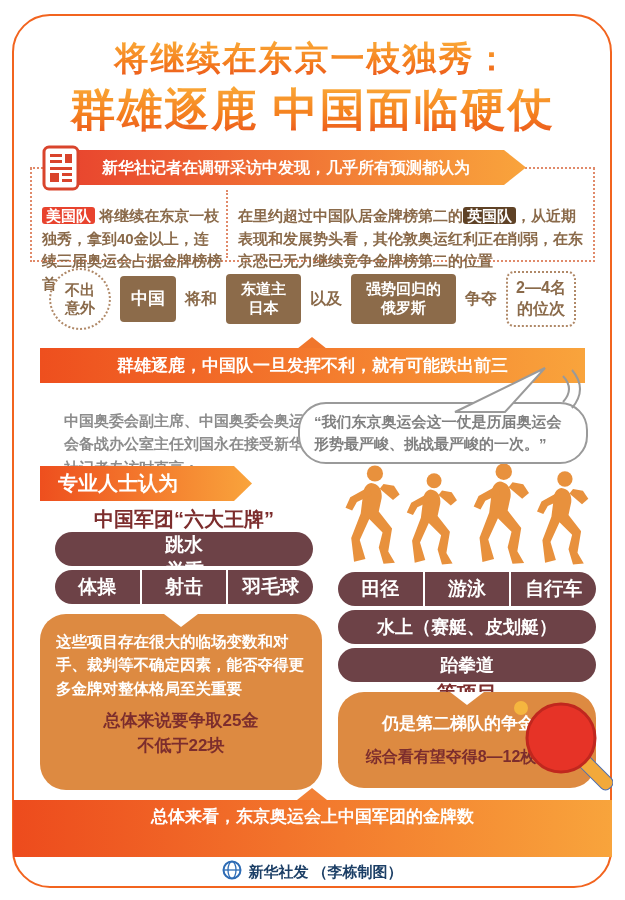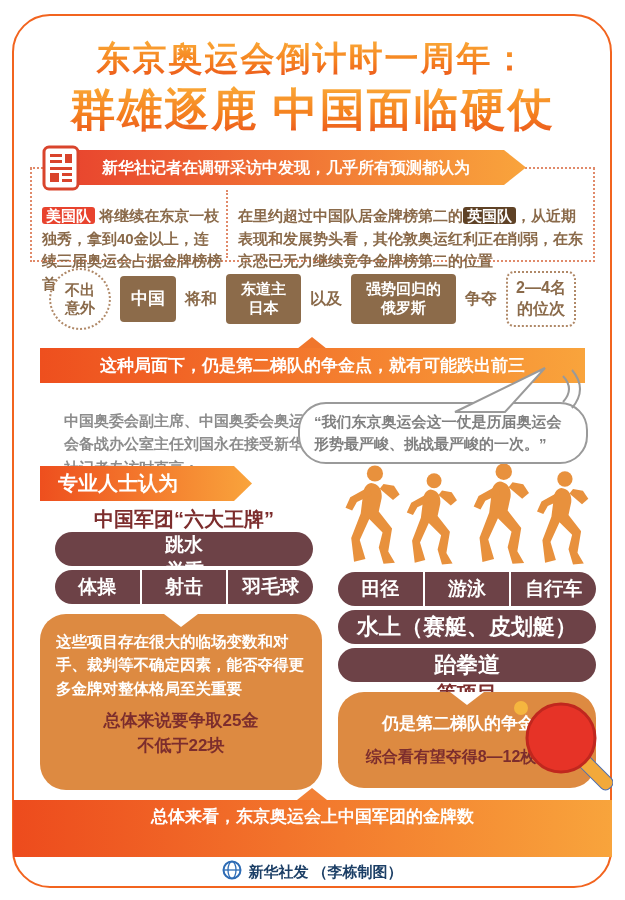--- a/index.html
+++ b/index.html
@@ -67,21 +67,21 @@
     color:#fff;font-size:20px;font-weight:bold;line-height:35px;padding-left:18px;}
   
   .trump-title{position:absolute;left:55px;top:506px;width:258px;text-align:center;
     color:#7c2d2d;font-size:20px;font-weight:bold;}
   .pill-row{position:absolute;display:flex;background:#6d4247;border-radius:17px;
     color:#fff;font-weight:bold;height:34px;}
   .pill-cell{flex:1;display:flex;align-items:center;justify-content:center;
     border-left:2px solid #fff;font-size:19px;}
   .pill-cell:first-child{border-left:none;}
   .pill-single{position:absolute;display:flex;align-items:center;justify-content:center;
-    background:#6d4247;border-radius:17px;color:#fff;font-weight:bold;height:34px;font-size:22px;}
+    background:#6d4247;border-radius:17px;color:#fff;font-weight:bold;height:34px;font-size:18px;}
   .tr1{left:55px;top:532px;width:258px;flex-direction:column;}
   .tr2{left:55px;top:570px;width:258px;}
   .st1{left:338px;top:572px;width:258px;}
   .st2{left:338px;top:610px;width:258px;}
   .st3{left:338px;top:648px;width:258px;}
   .suffix{position:absolute;left:338px;top:680px;width:258px;text-align:center;
     color:#7c2d2d;font-size:20px;font-weight:bold;}
   .runners{position:absolute;left:336px;top:458px;}
   
   .speech{position:absolute;background:#dd8a41;border-radius:26px;}
@@ -108,21 +108,21 @@
   .footer{position:absolute;left:0;top:860px;width:625px;display:flex;
     align-items:center;justify-content:center;gap:6px;}
   .footer-text{color:#1c3f66;font-size:15px;font-weight:bold;}
 </style>
 </head>
 <body>
 
 <div class="poster">
   <div class="card-border"></div>
 
-  <div class="title1 grad-text">东京奥运会倒计时一周年：</div>
+  <div class="title1 grad-text">将继续在东京一枝独秀：</div>
   <div class="title2 grad-text">群雄逐鹿  中国面临硬仗</div>
 
   <div class="dotted-line"></div>
   <div class="intro-banner">新华社记者在调研采访中发现，几乎所有预测都认为</div>
   <div class="news-icon">
     <svg width="38" height="46" viewBox="0 0 38 46">
       <rect x="2" y="2" width="34" height="42" rx="5" fill="#fff" stroke="#d9442c" stroke-width="3"></rect>
       <rect x="8" y="9" width="12" height="3" fill="#d9442c"></rect>
       <rect x="23" y="9" width="7" height="9" fill="#d9442c"></rect>
       <rect x="8" y="15" width="12" height="3" fill="#d9442c"></rect>
@@ -155,21 +155,21 @@
       <span>俄罗斯</span>
     </div>
     <div class="conj">争夺</div>
     <div class="rank-pos">
       <span>2—4名</span><br>
       <span>的位次</span>
     </div>
   </div>
 
   <div class="notch-up warn-notch"></div>
-  <div class="warning-banner">这种局面下，仍是第二梯队的争金点，就有可能跌出前三</div>
+  <div class="warning-banner">群雄逐鹿，中国队一旦发挥不利，就有可能跌出前三</div>
 
   <p class="official-intro">中国奥委会副主席、中国奥委会奥运会备战办公室主任刘国永在接受新华社记者专访时直言：</p>
   <div class="quote-bubble">
       <span>“我们东京奥运会这一仗是历届奥运会形势最严峻、挑战最严峻的一次。”</span>
     </div>
   <div class="bubble-tail">
     <svg width="165" height="50" viewBox="0 0 165 50">
       <polygon points="25,48 115,4 75,48" fill="#fff" stroke="#9a9a9a" stroke-width="2"></polygon>
       <path d="M133 12 Q145 25 133 38" stroke="#9a9a9a" stroke-width="2" fill="none"></path>
       <path d="M142 6 Q158 25 142 44" stroke="#9a9a9a" stroke-width="2" fill="none"></path>

